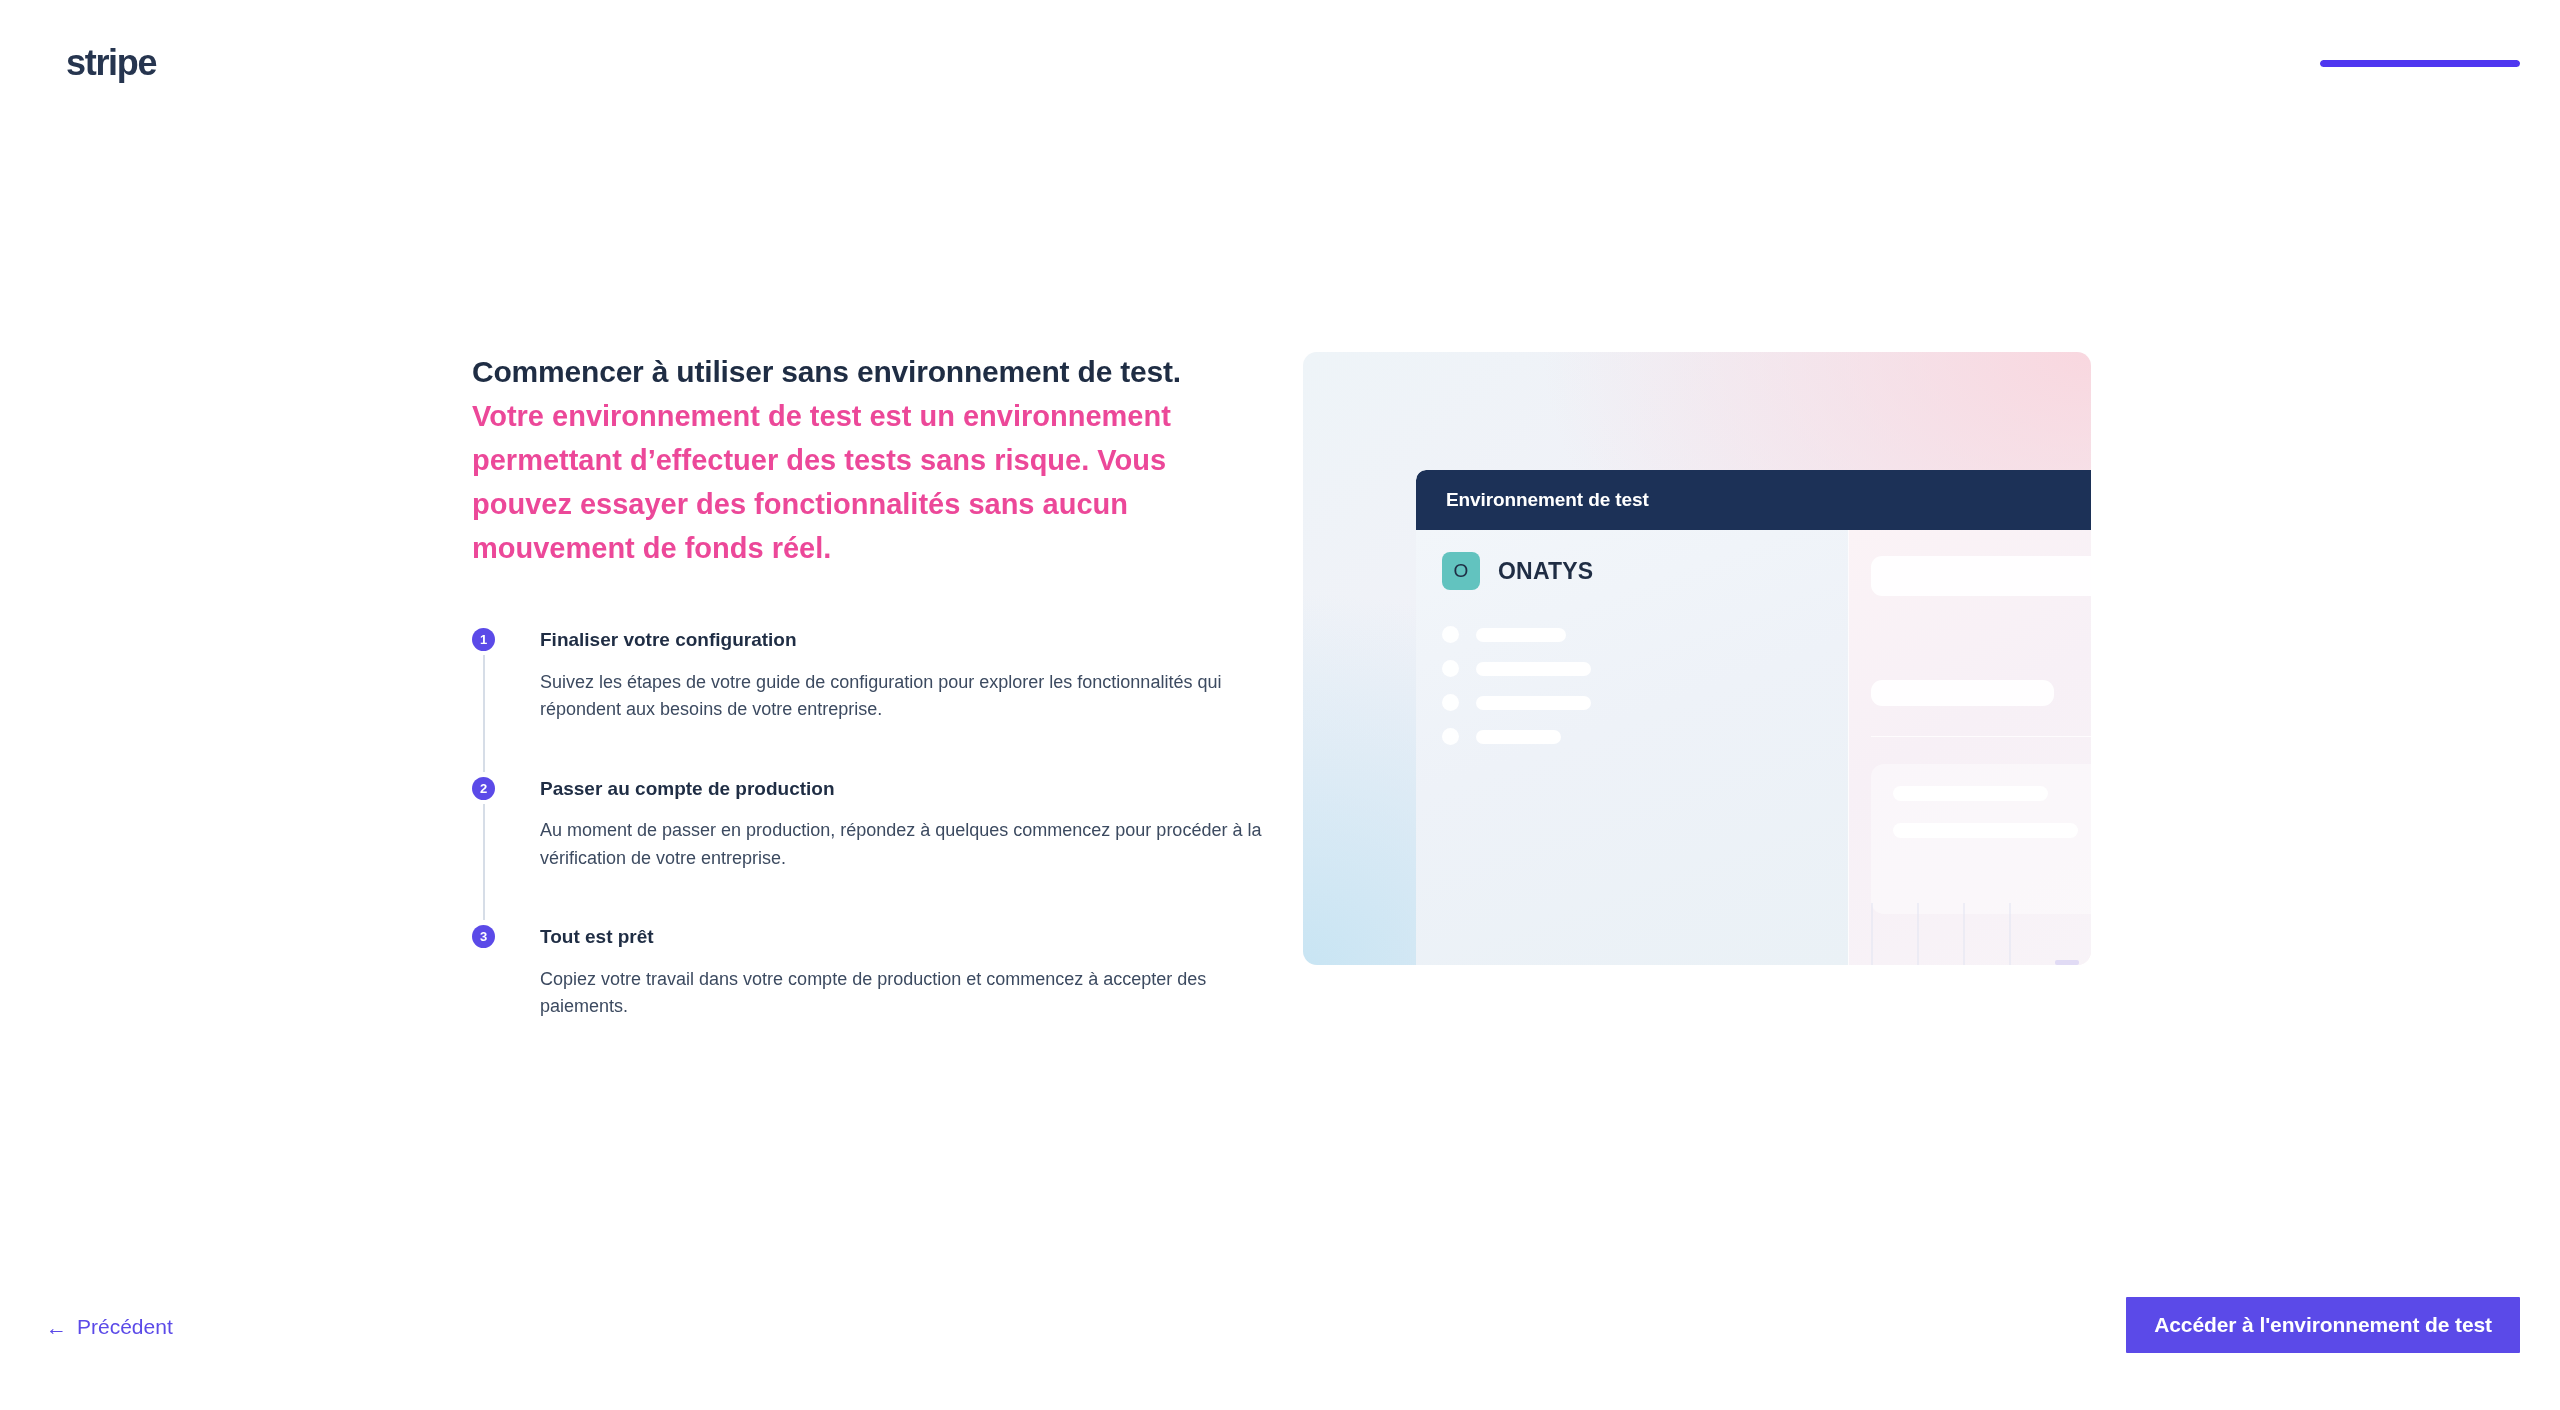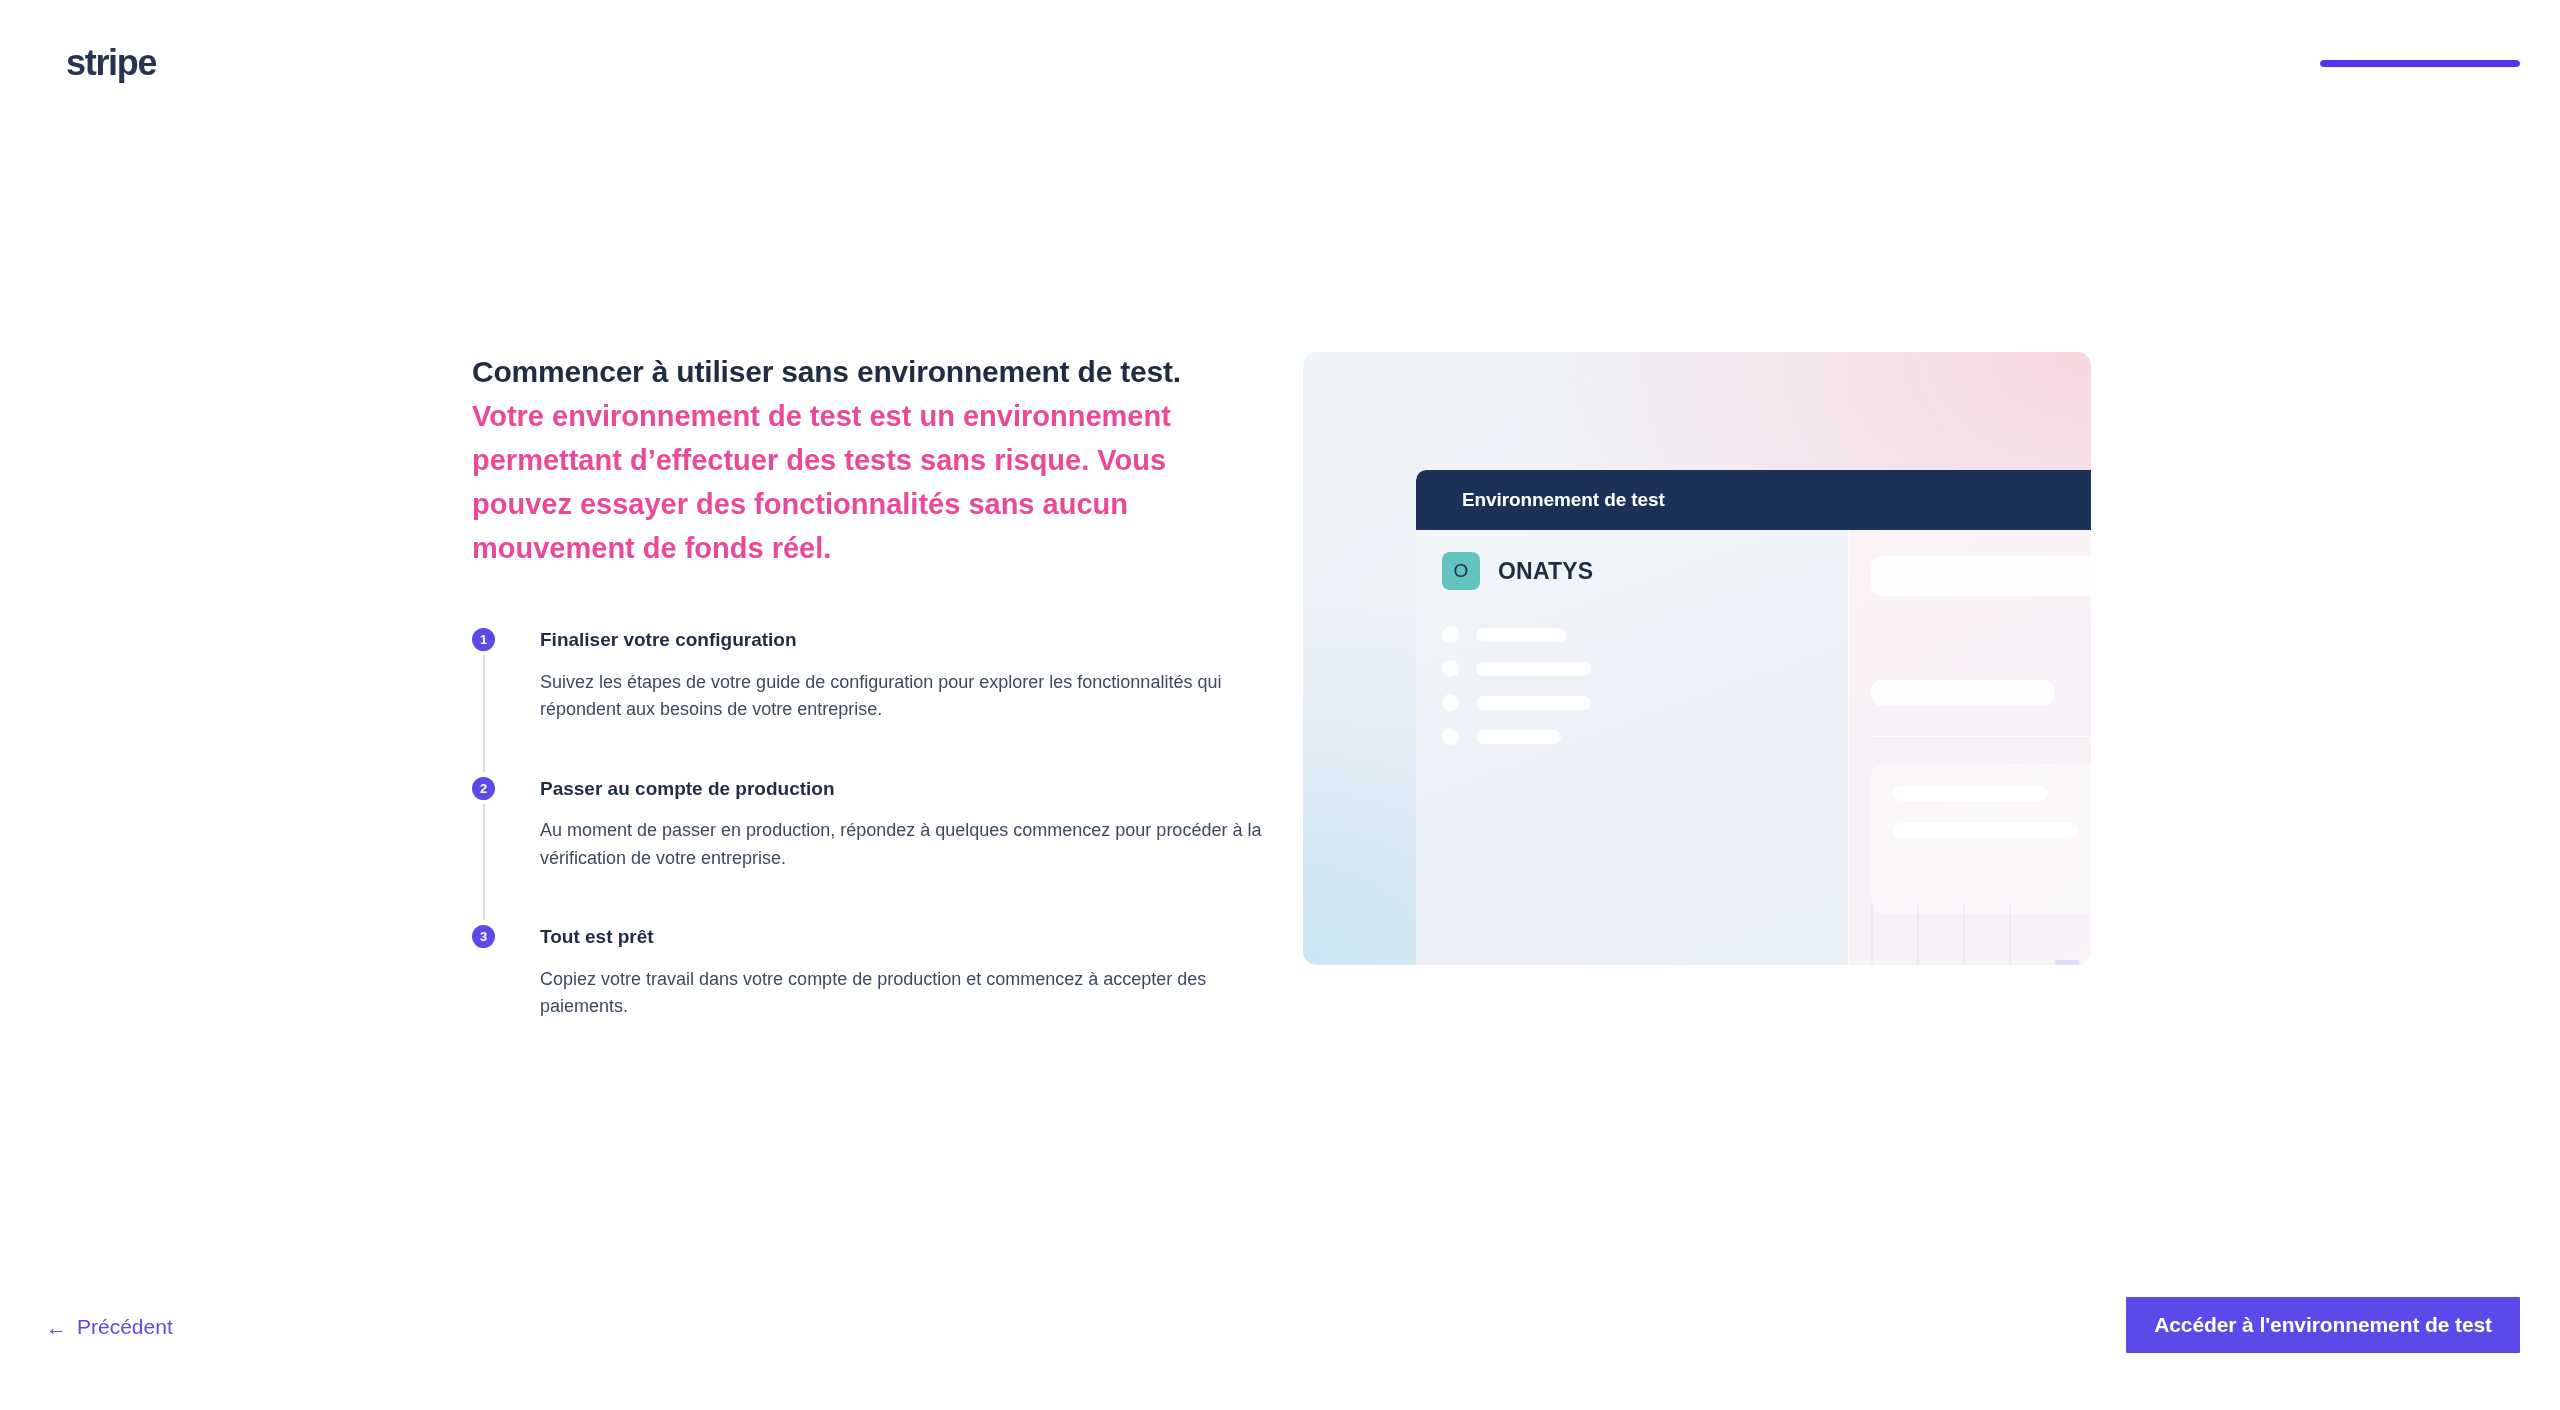--- a/index.html
+++ b/index.html
@@ -91,21 +91,20 @@
   }
   .mock-header {
     height:60px; background:#1c3157;
     display:flex; align-items:center;
     padding-left:30px;
     border-top-left-radius:10px;
   }
   .mock-header-title {
     color:#ffffff; font-size:19px; font-weight:bold;
     letter-spacing:-0.1px;
-    margin-left:16px;
   }
   .mock-body {
     position:absolute; left:0; top:60px; right:0; bottom:0;
     display:flex;
   }
   .mock-sidebar {
     width:432px; flex:0 0 432px;
     background:linear-gradient(160deg,#f2f6fa 0%,#eef2f8 45%,#eaf1f6 100%);
     position:relative;
   }

